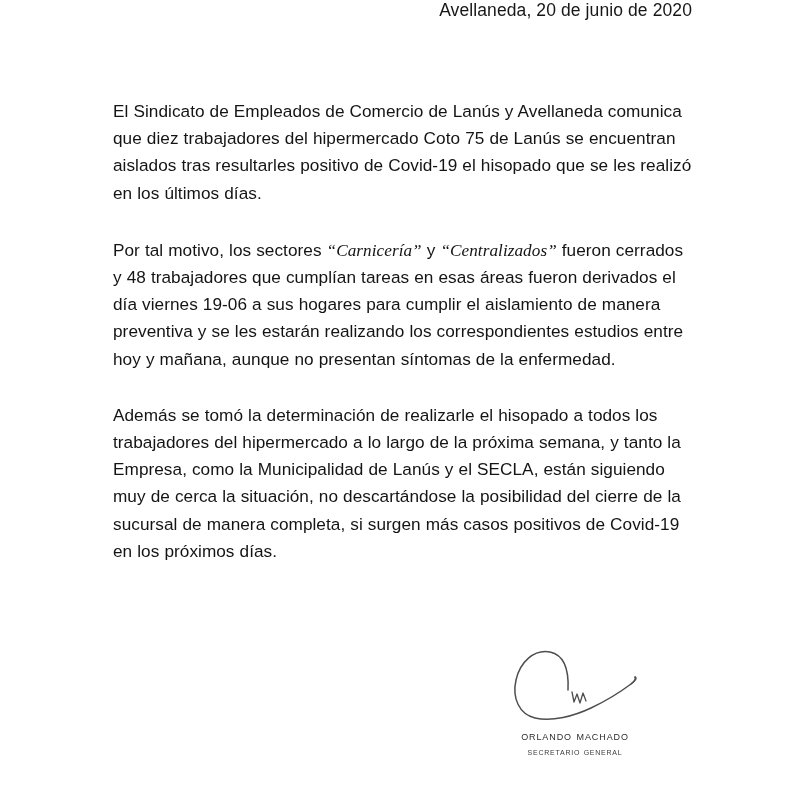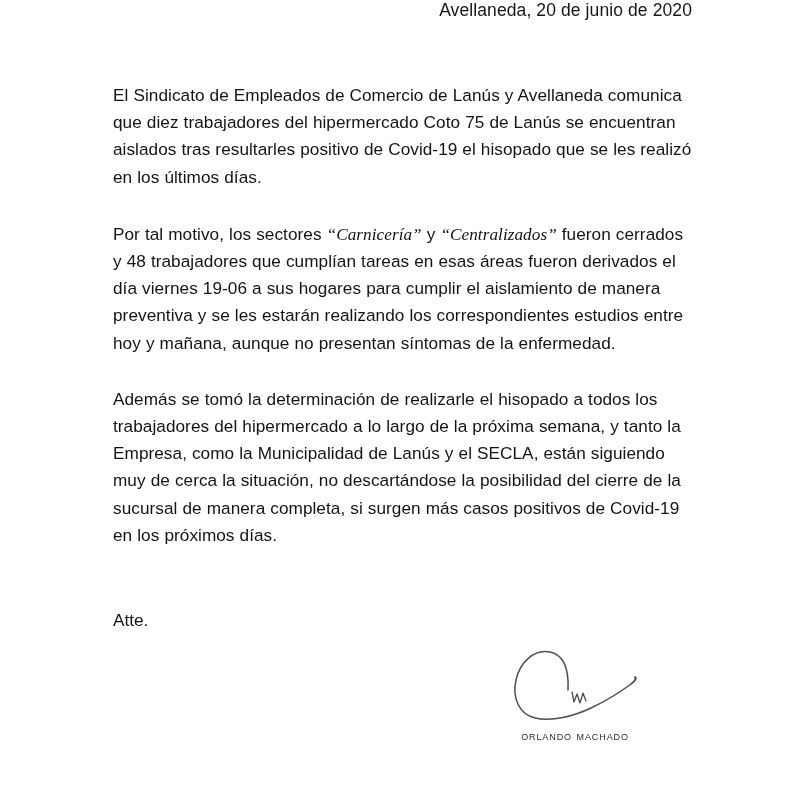--- a/index.html
+++ b/index.html
@@ -44,21 +44,21 @@
     top: 82px;
     left: 113px;
     width: 580px;
   }
 
   .para {
     font-size: 17.2px;
     line-height: 27.2px;
     letter-spacing: 0.05px;
     color: #141414;
-    margin: 0 0 30px 0;
+    margin: 16px 0 30px 0;
     text-align: left;
     word-spacing: 0.2px;
   }
   .para:last-of-type { margin-bottom: 0; }
 
   .para-2 { margin-bottom: 29px; }
 
   .signoff {
     font-size: 17.2px;
     line-height: 27.2px;
@@ -131,35 +131,35 @@
   <div class="body-block">
 
     <p class="para para-1">El Sindicato de Empleados de Comercio de Lanús y Avellaneda comunica que diez trabajadores del hipermercado Coto 75 de Lanús se encuentran aislados tras resultarles positivo de Covid-19 el hisopado que se les realizó en los últimos días.</p>
 
     <p class="para para-2">
       <span>Por tal motivo, los sectores </span><em class="quoted">“Carnicería”</em><span> y </span><em class="quoted">“Centralizados”</em><span> fueron cerrados y 48 trabajadores que cumplían tareas en esas áreas fueron derivados el día viernes 19-06 a sus hogares para cumplir el aislamiento de manera preventiva y se les estarán realizando los correspondientes estudios entre hoy y mañana, aunque no presentan síntomas de la enfermedad.</span>
     </p>
 
     <p class="para para-3">Además se tomó la determinación de realizarle el hisopado a todos los trabajadores del hipermercado a lo largo de la próxima semana, y tanto la Empresa, como la Municipalidad de Lanús y el SECLA, están siguiendo muy de cerca la situación, no descartándose la posibilidad del cierre de la sucursal de manera completa, si surgen más casos positivos de Covid-19 en los próximos días.</p>
 
-    <p class="signoff">Atte.</p>
 
   </div>
 
   <div class="signature-block">
 
     <svg class="signature-mark" viewBox="0 0 170 82" aria-hidden="true">
 
       <path d="M78 46 C 79 26, 74 11, 60 8 C 44 5, 30 18, 26 36
                C 22 54, 29 70, 45 74 C 62 78, 84 72, 101 64
                C 118 56, 133 46, 141 40 C 146 36, 147 34, 145 33"></path>
 
       <path class="thin" d="M82 48 L 84 58 L 87 50 L 90 59 L 93 49 L 96 57"></path>
 
       <path class="thin" d="M141 40 C 144 38, 146 36, 145 33"></path>
     </svg>
 
     <div class="sig-name">Orlando Machado</div>
 
+    <div class="sig-role">Secretario General</div>
 
   </div>
 
 </div>
 
 </body></html>

